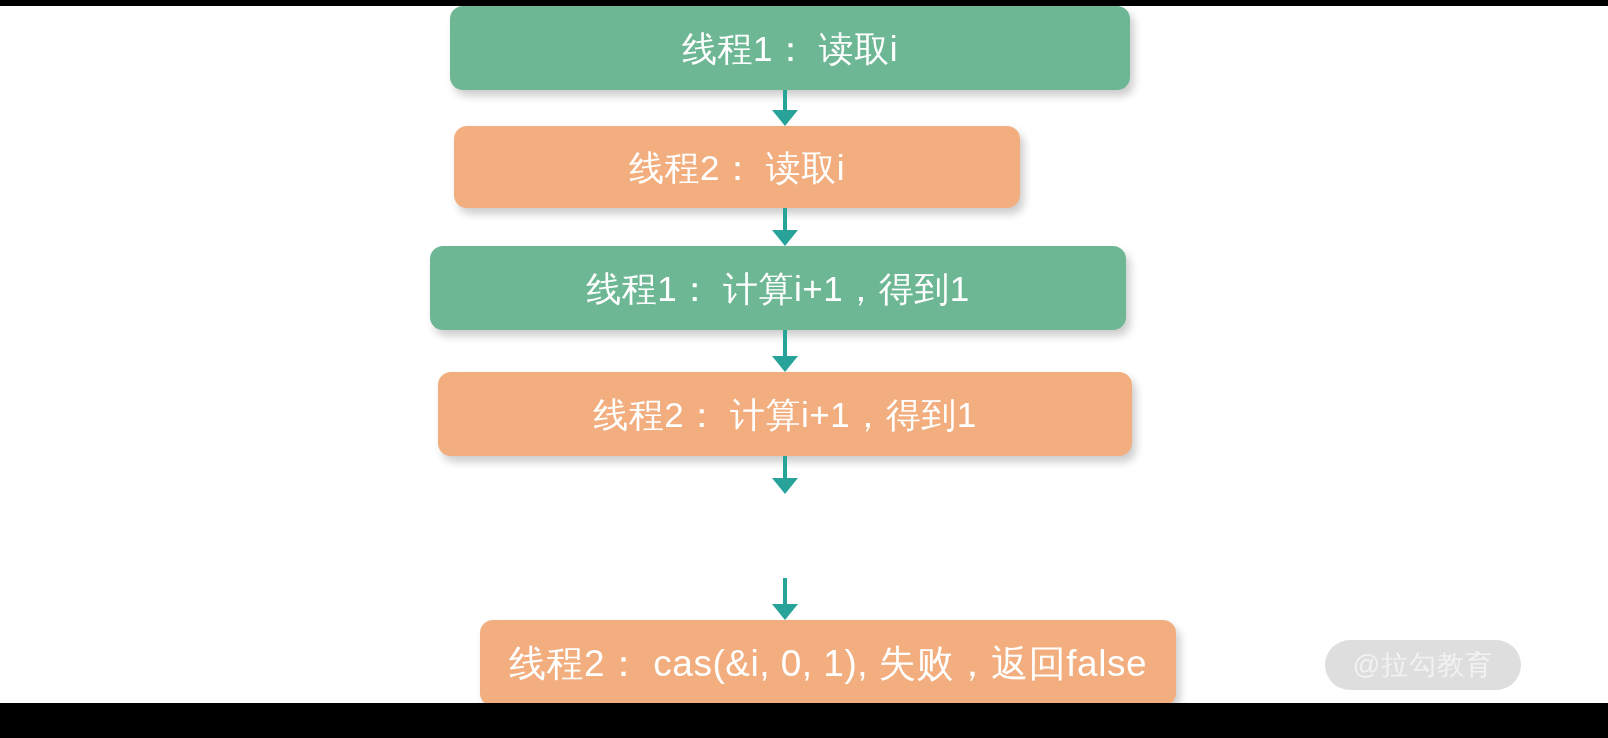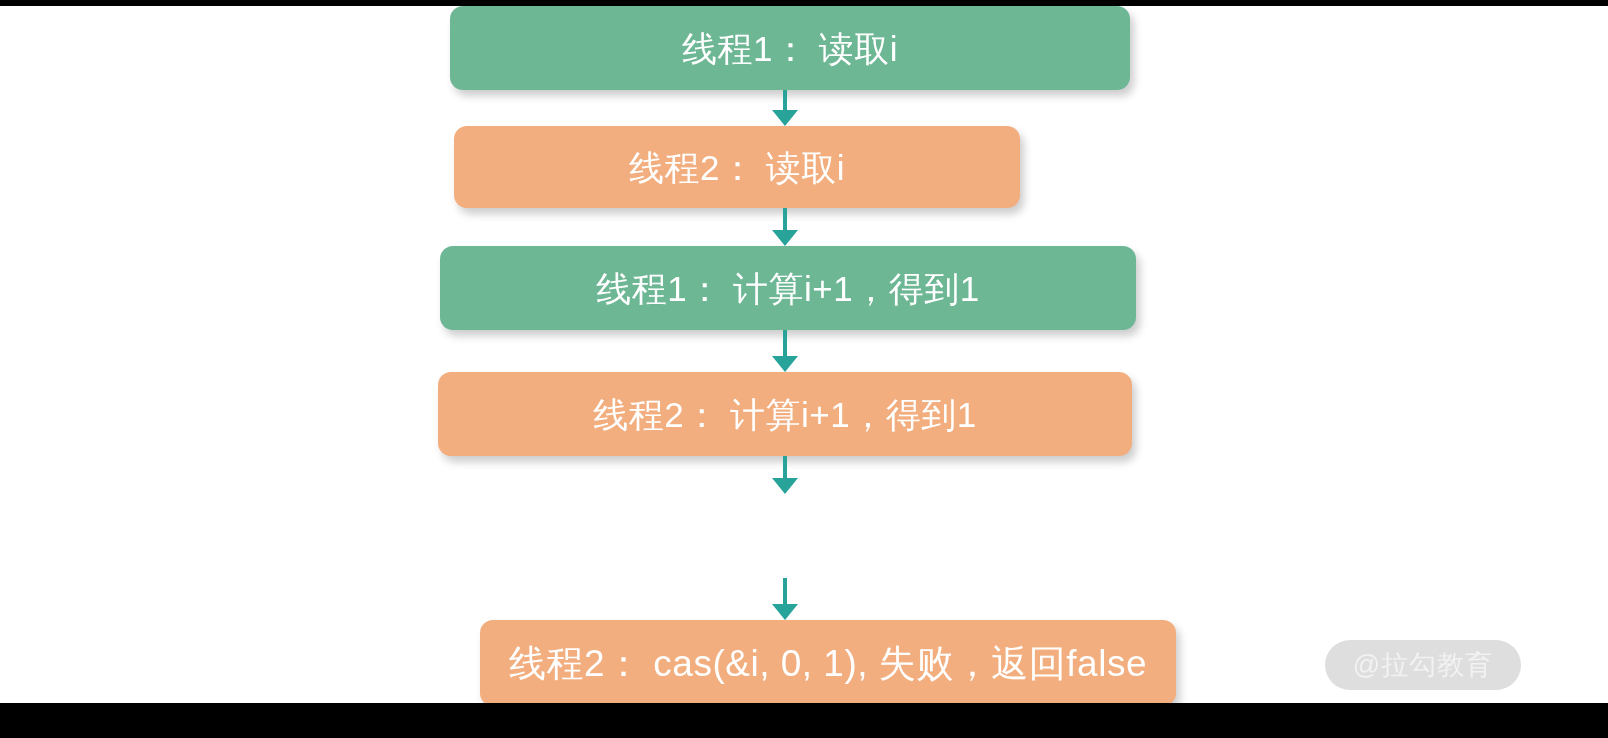--- a/index.html
+++ b/index.html
@@ -70,21 +70,21 @@
     line-height: 1;
     color: #ffffff;
     text-align: center;
   }
   .green { background: #6DB795; }
   .orange { background: #F2AE7E; }
 
   
   #box-0 { left: 450px; top: 0px;   width: 680px; height: 84px; }
   #box-1 { left: 438px; top: 120px; width: 566px; height: 82px; margin-left: 16px; }
-  #box-2 { left: 440px; top: 240px; width: 696px; height: 84px; }
+  #box-2 { left: 430px; top: 240px; width: 696px; height: 84px; }
   #box-3 { left: 438px; top: 366px; width: 694px; height: 84px; }
   #box-4 { left: 437px; top: 488px; width: 696px; height: 84px; }
   #box-5 { left: 437px; top: 614px; width: 696px; height: 86px; margin-left: 43px; }
 
   #box-5 .box-label { font-size: 37px; }
   #box-4 .box-label { font-size: 36px; }
 
   
   .arrow {
     position: absolute;

